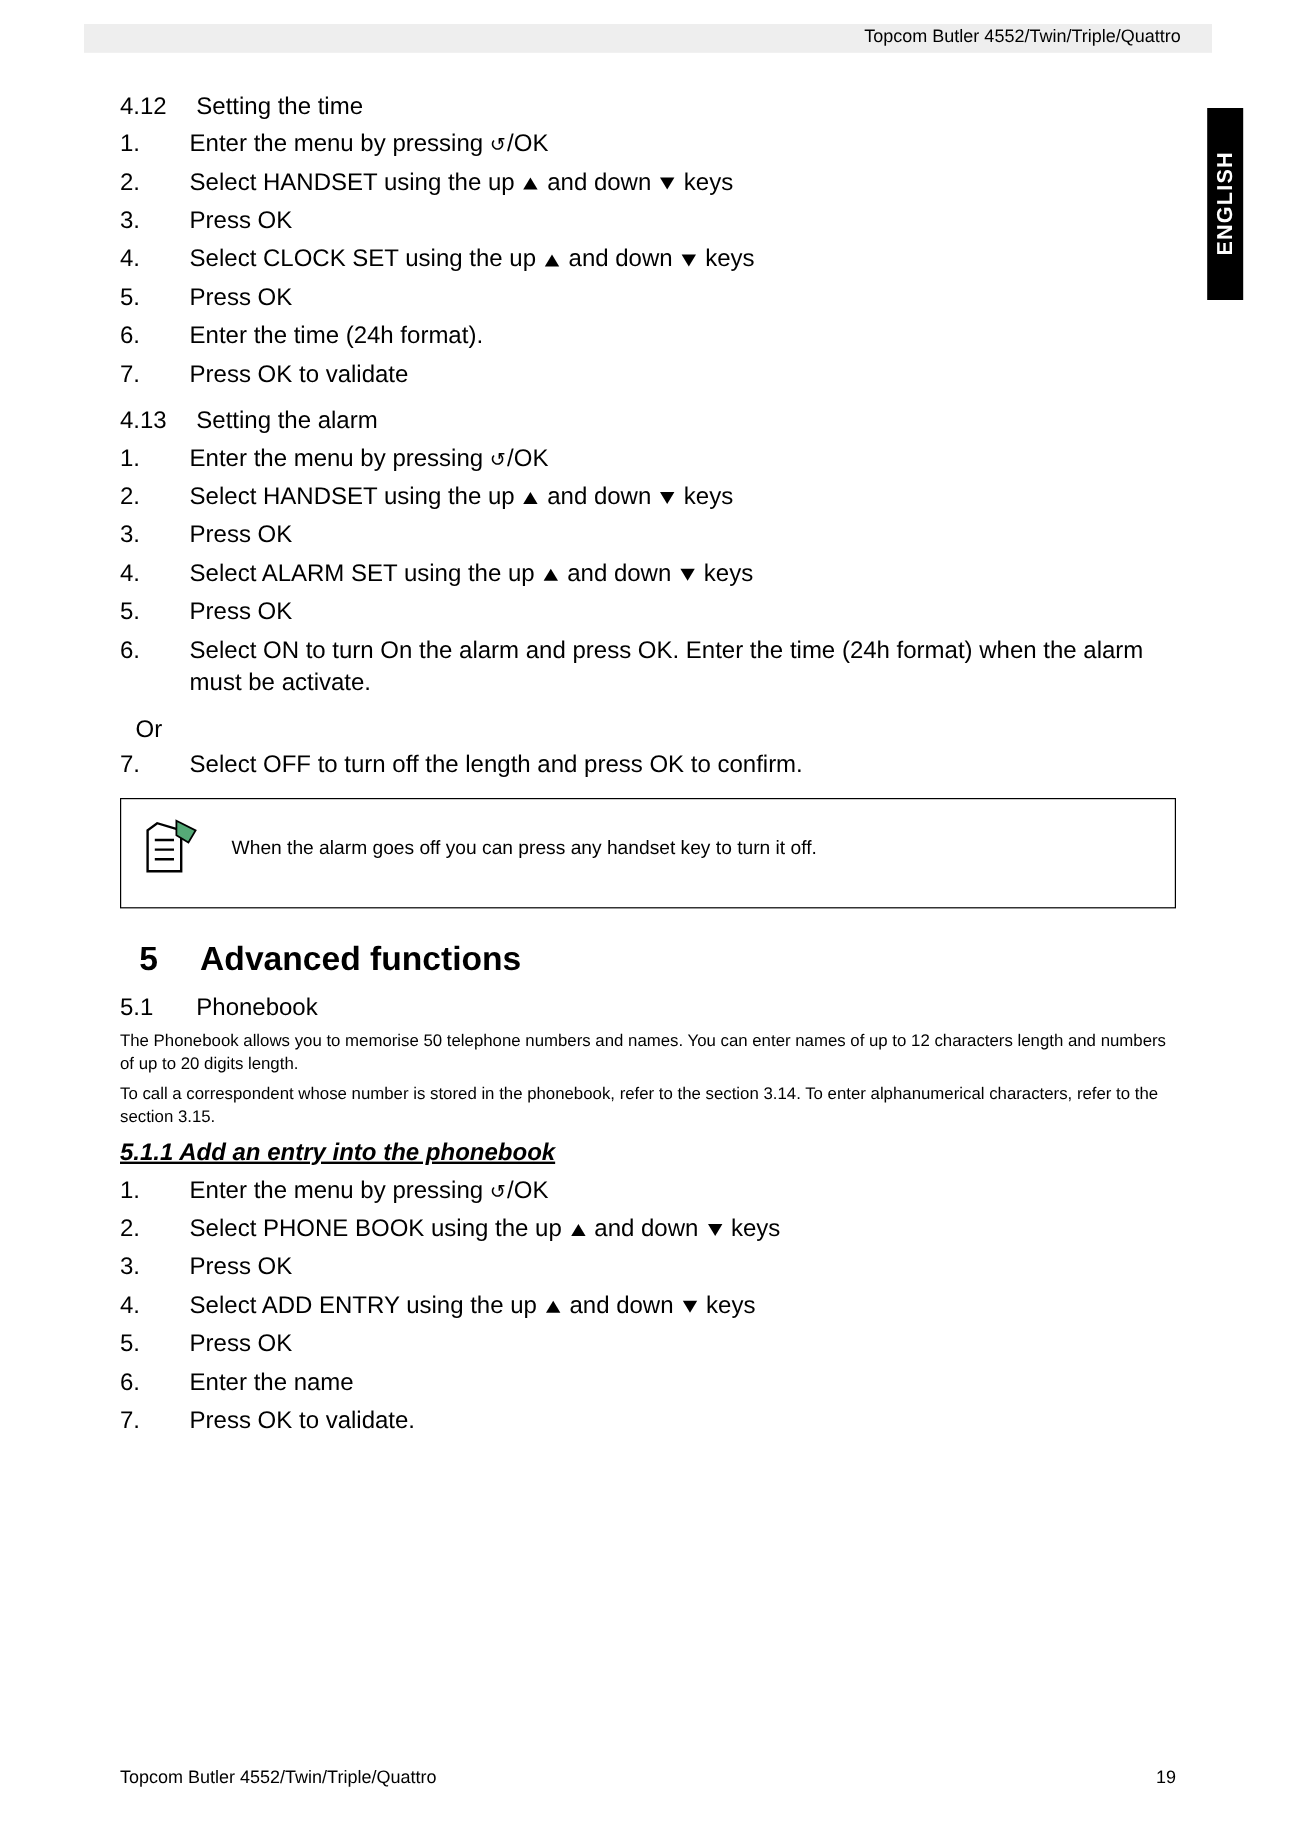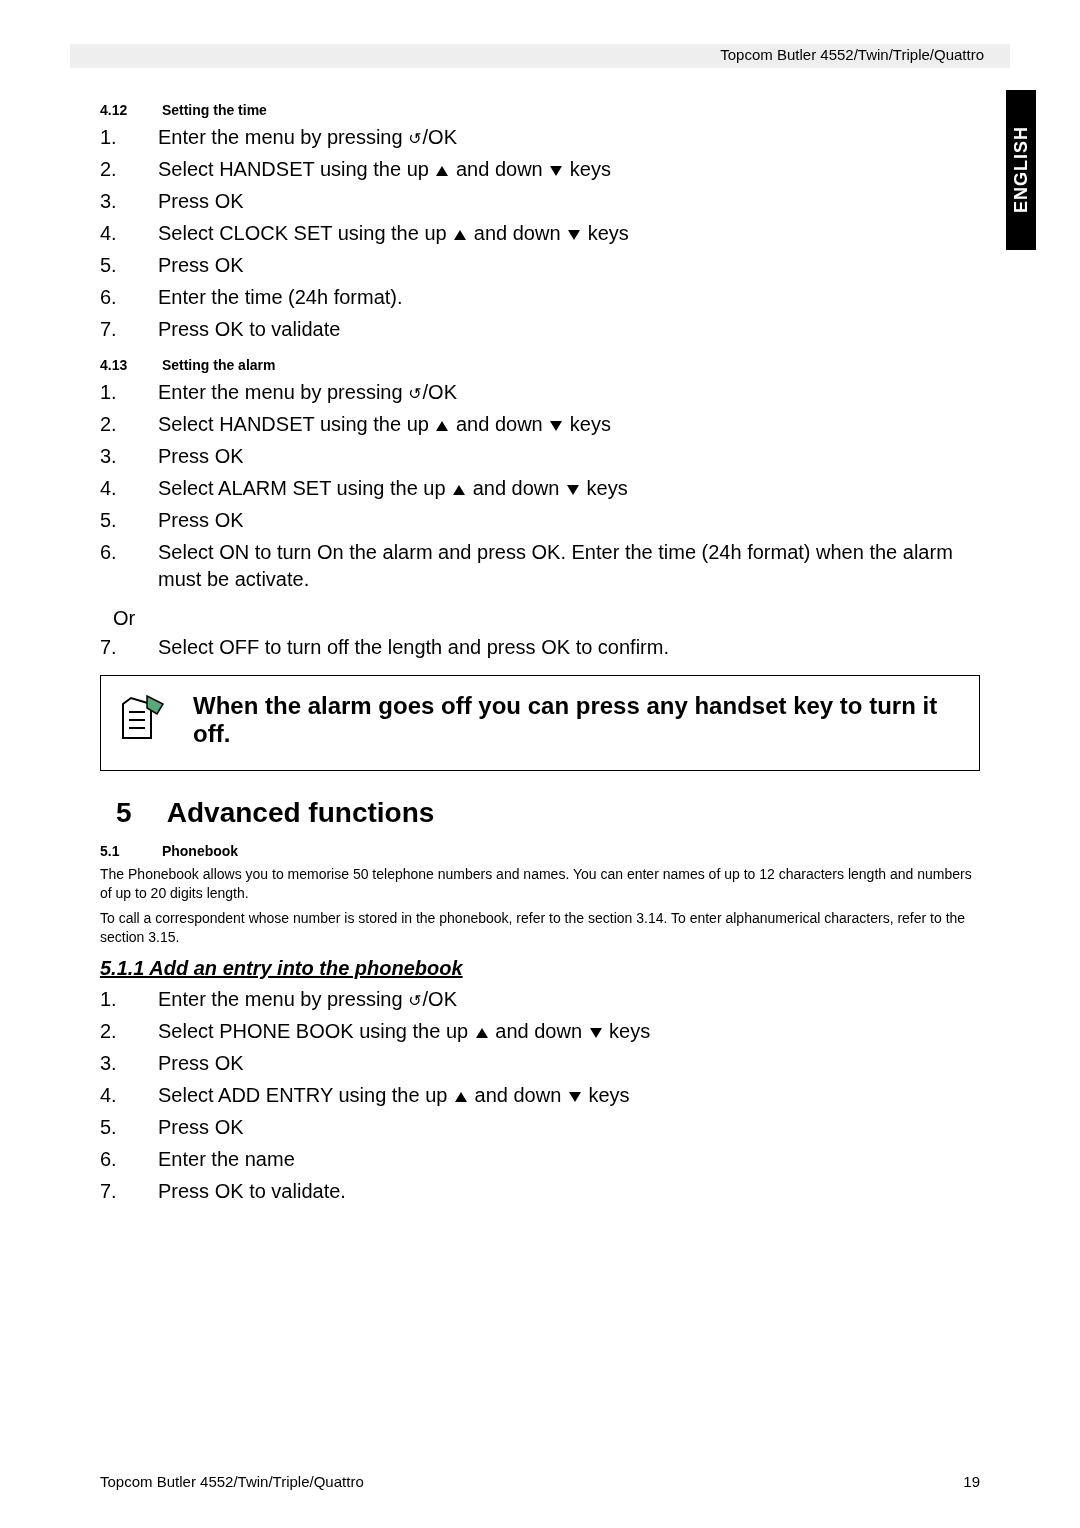--- a/index.html
+++ b/index.html
@@ -6,21 +6,21 @@
   html, body {
     margin: 0; padding: 0;
     width: 1080px; height: 1528px;
     background: #fff;
     font-family: Arial, Helvetica, sans-serif;
     color: #000;
   }
   .page {
     position: relative;
     width: 1080px; height: 1528px;
-    padding: 44px 100px 0 100px;
+    padding: 20px 100px 0 100px;
   }
   .header-band {
     position: relative;
     height: 46px;
     width: 100%;
     margin-top: 0;
   }
   .band-bg {
     position: absolute;
     top: 0; left: -30px; right: -30px;
@@ -43,22 +43,22 @@
   }
   .side-tab span {
     color: #fff;
     font-weight: bold;
     font-size: 18px;
     letter-spacing: 1px;
     writing-mode: vertical-rl;
     transform: rotate(180deg);
   }
   h3.section {
-    font-size: 14px;
-    font-weight: bold;
+    font-size: 20px;
+    font-weight: normal;
     margin: 12px 0 6px 0;
   }
   h2.chapter {
     font-size: 28px;
     font-weight: bold;
     margin: 26px 0 14px 16px;
   }
   ol.steps {
     list-style: none;
     margin: 4px 0 14px 0;
@@ -85,22 +85,22 @@
     padding: 16px 16px 22px 16px;
     display: flex;
     align-items: center;
     gap: 28px;
   }
   .note-icon {
     width: 48px; height: 52px;
     flex: 0 0 48px;
   }
   .note-text {
-    font-size: 24px;
-    font-weight: bold;
+    font-size: 16px;
+    font-weight: normal;
   }
   p.body {
     font-size: 14px;
     margin: 6px 0 6px 0;
     line-height: 1.35;
   }
   .sub-head {
     font-size: 20px;
     font-weight: bold;
     font-style: italic;

